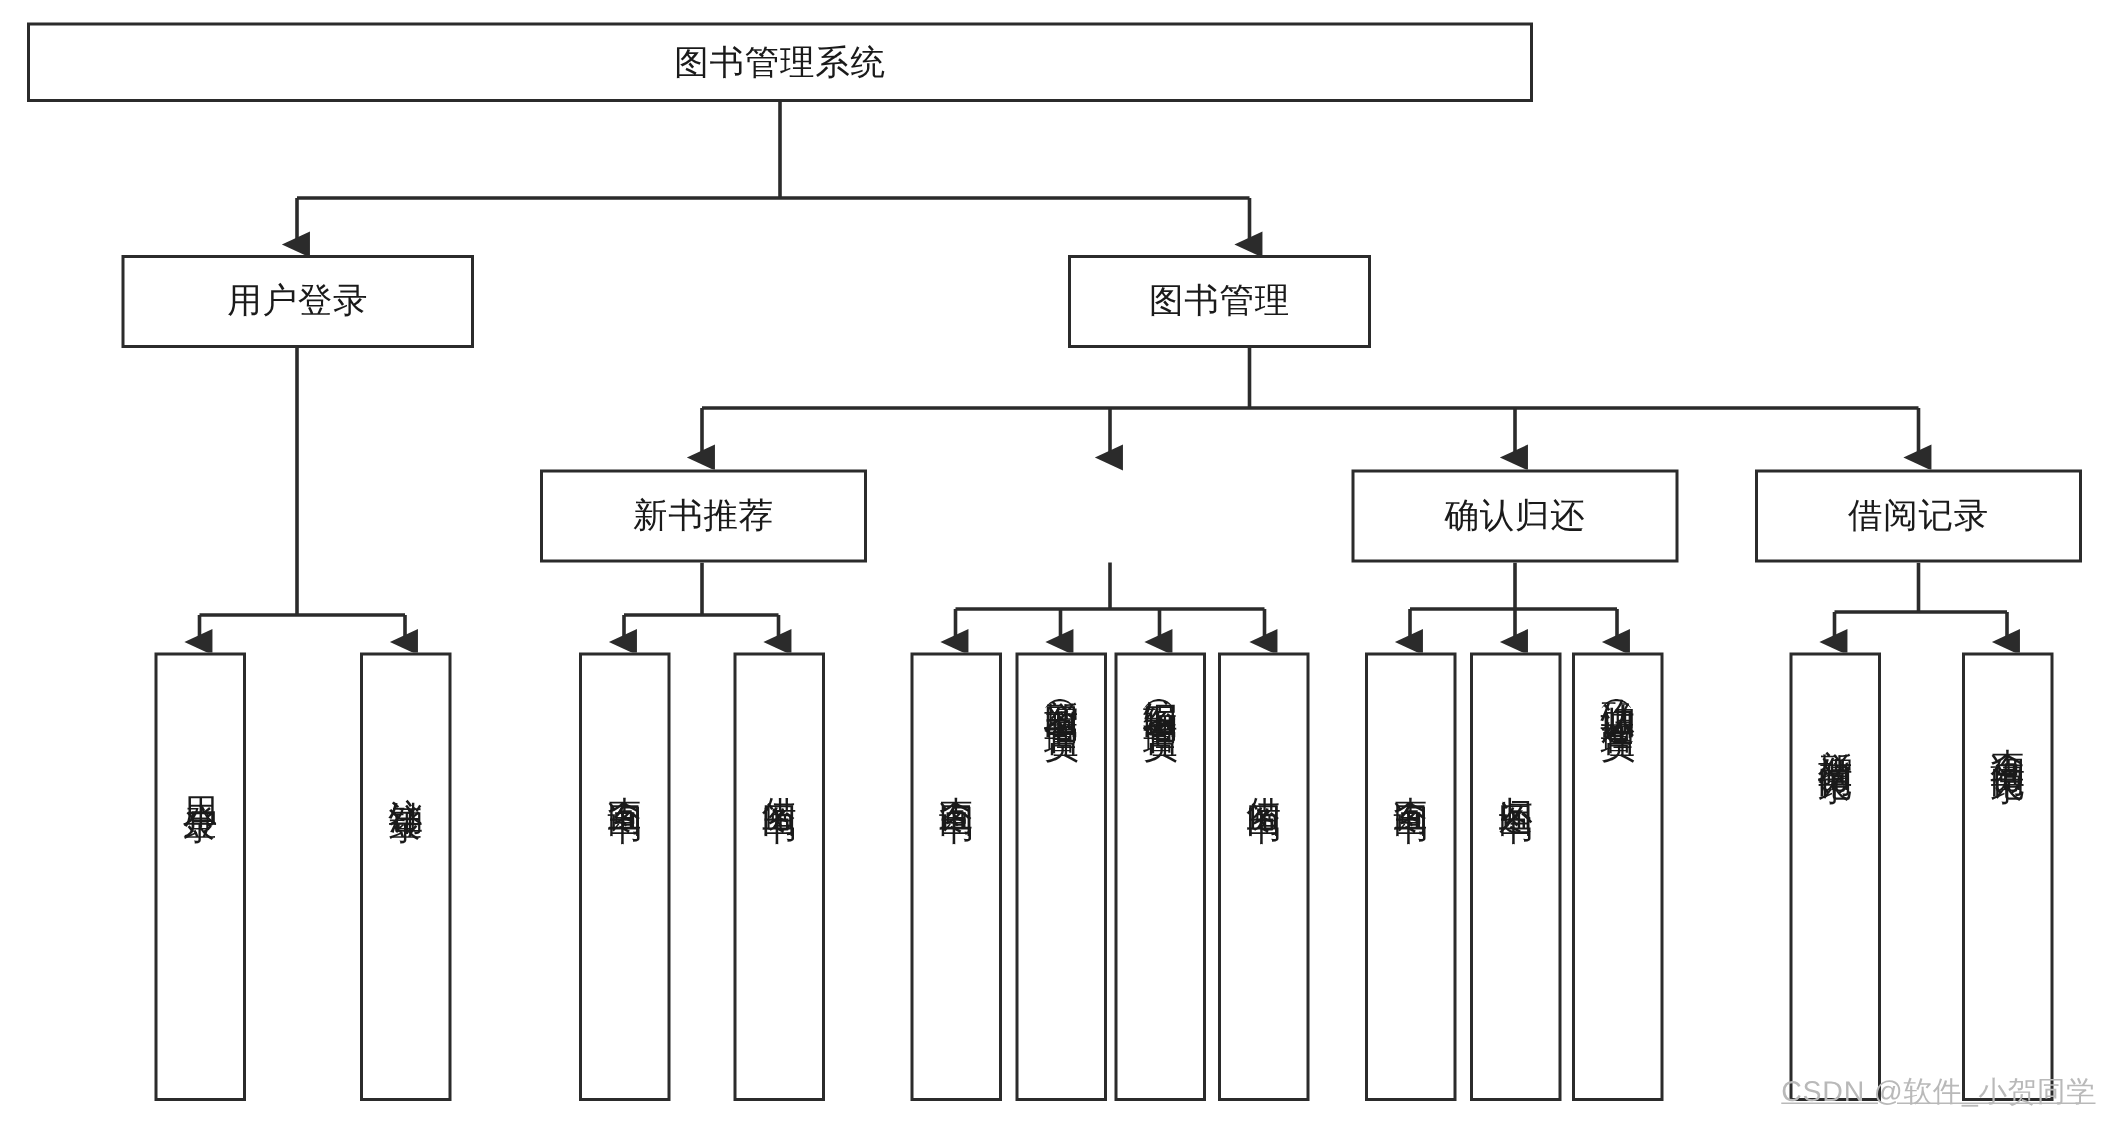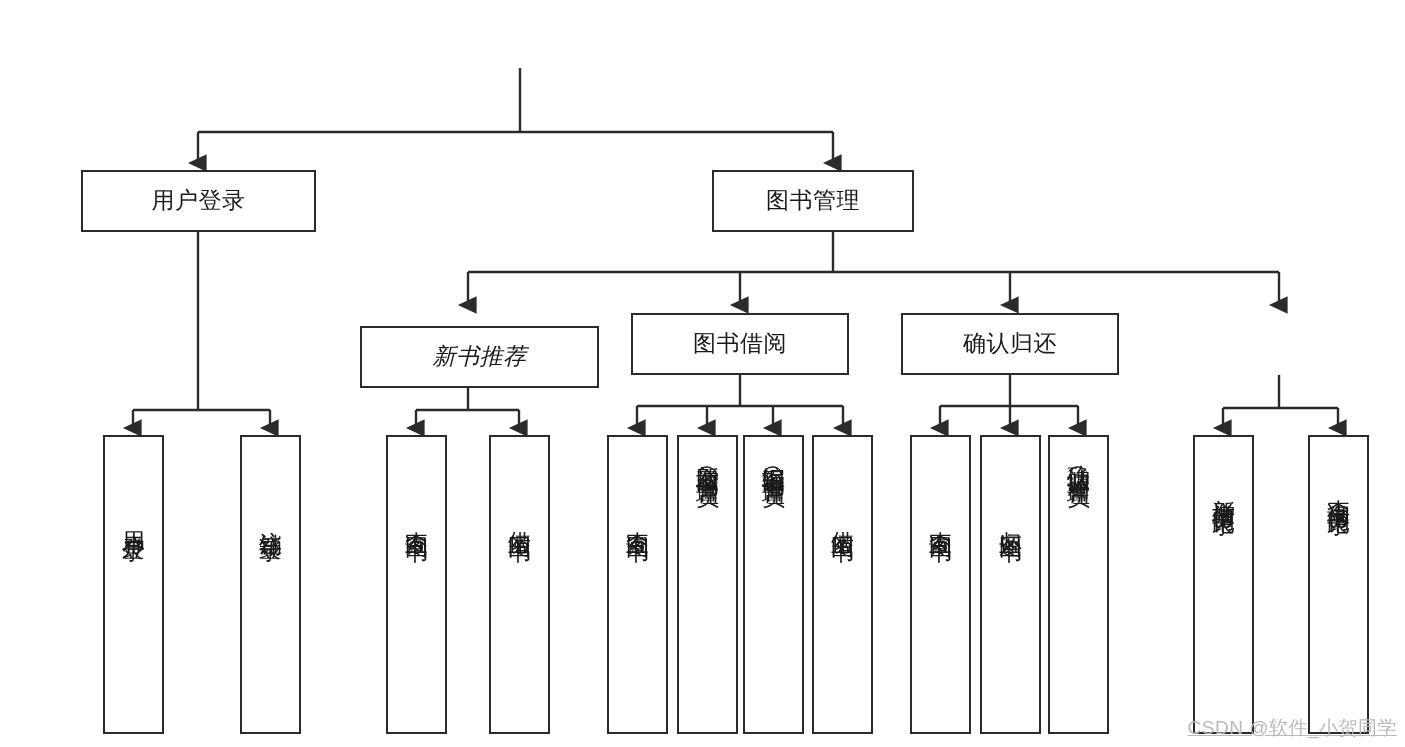--- a/index.html
+++ b/index.html
@@ -120,36 +120,39 @@
     <path d="M940,406 L940,428" stroke="#2b2b2b" stroke-width="2.4" fill="none" marker-end="url(#arrow)"></path>
     <path d="M1010,406 L1010,428" stroke="#2b2b2b" stroke-width="2.4" fill="none" marker-end="url(#arrow)"></path>
     <path d="M1078,406 L1078,428" stroke="#2b2b2b" stroke-width="2.4" fill="none" marker-end="url(#arrow)"></path>
 
     <path d="M1279,375 L1279,408" stroke="#2b2b2b" stroke-width="2.4" fill="none"></path>
     <path d="M1223,408 L1338,408" stroke="#2b2b2b" stroke-width="2.4" fill="none"></path>
     <path d="M1223,408 L1223,428" stroke="#2b2b2b" stroke-width="2.4" fill="none" marker-end="url(#arrow)"></path>
     <path d="M1338,408 L1338,428" stroke="#2b2b2b" stroke-width="2.4" fill="none" marker-end="url(#arrow)"></path>
   </svg>
 
+  <div class="node h root" style="left:18px; top:15px; width:1004px; height:53px;">
+    <span class="lbl">图书管理系统</span>
+  </div>
 
   <div class="node h" style="left:81px; top:170px; width:235px; height:62px;">
     <span class="lbl">用户登录</span>
   </div>
   <div class="node h" style="left:712px; top:170px; width:202px; height:62px;">
     <span class="lbl">图书管理</span>
   </div>
 
-  <div class="node h" style="left:360px; top:326px; width:239px; height:62px;font-style:italic;">
+  <div class="node h" style="left:360px; top:313px; width:218px; height:62px;">
     <span class="lbl">新书推荐</span>
-  </div>
-  <div class="node h" style="left:631px; top:313px; width:218px; height:62px;">
-    <span class="lbl">图书借阅</span>
   </div>
   <div class="node h" style="left:901px; top:313px; width:218px; height:62px;">
     <span class="lbl">确认归还</span>
+  </div>
+  <div class="node h" style="left:1170px; top:313px; width:218px; height:62px;">
+    <span class="lbl">借阅记录</span>
   </div>
 
   <div class="node v" style="left:103px; top:435px; width:61px; height:299px; padding-top:76px;">
     <span class="lbl">用户登录</span>
   </div>
   <div class="node v" style="left:240px; top:435px; width:61px; height:299px; padding-top:76px;">
     <span class="lbl">注销登录</span>
   </div>
 
   <div class="node v" style="left:386px; top:435px; width:61px; height:299px; padding-top:76px;">

